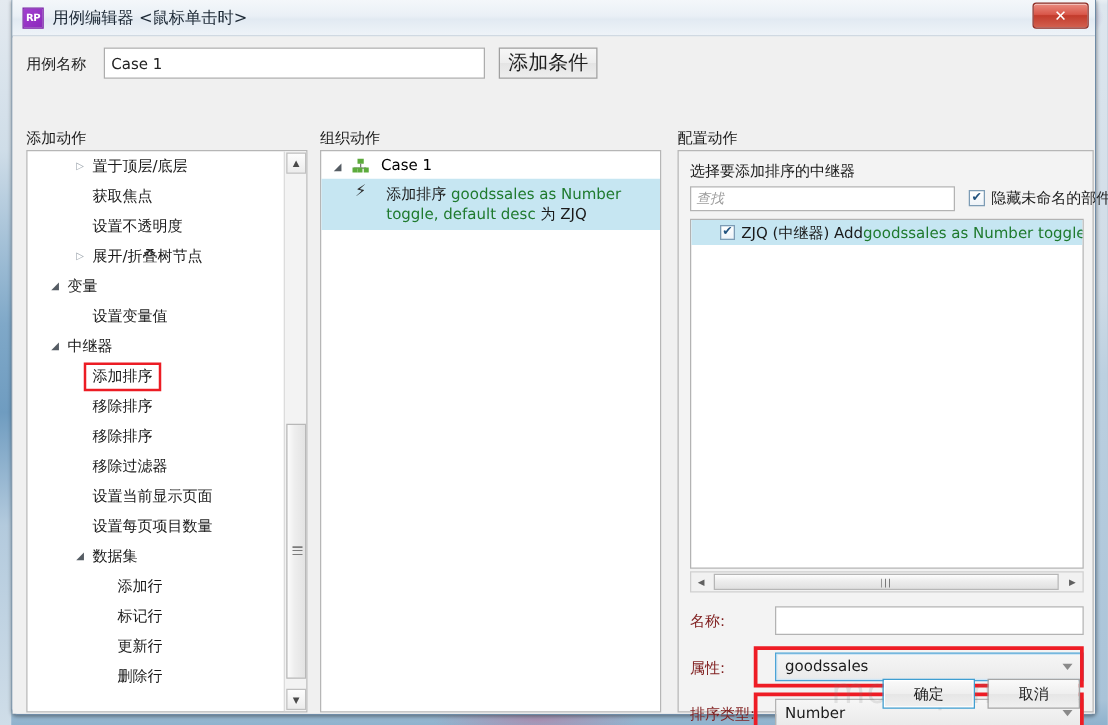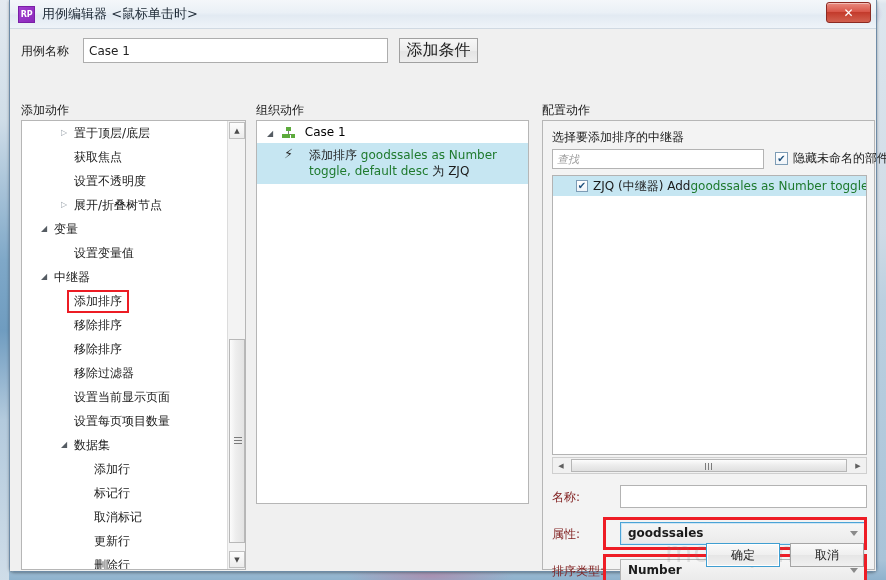--- a/index.html
+++ b/index.html
@@ -153,21 +153,21 @@
     border: 1px solid #b8b8b8; cursor: pointer;
   }
   #tree-thumb .grip {
     position: absolute; left: 4px; top: 50%; margin-top: -4px;
     width: 8px; height: 8px;
     background: repeating-linear-gradient(180deg,#7b7b7b 0 1px,transparent 1px 3px);
   }
 
   
   #org-panel {
-    position: absolute; left: 246px; top: 90px; width: 273px; height: 384px;
+    position: absolute; left: 246px; top: 90px; width: 273px; height: 450px;
     border: 1px solid #b6b6b6; background: #fff; overflow: hidden;
   }
   #org-root {
     height: 22px; line-height: 22px; padding-left: 10px;
     font-size: 12px; white-space: nowrap; cursor: pointer;
   }
   #org-root .arrow { color: #555c63; font-size: 8px; margin-right: 5px; }
   .sitemap-icon {
     display: inline-block; width: 13px; height: 11px;
     position: relative; vertical-align: -2px; margin-right: 6px;
@@ -263,21 +263,20 @@
   }
   .fctl {
     position: absolute; left: 68px; width: 247px; height: 23px;
     border: 1px solid #b3b3b3; background: #fff;
     font-size: 12px; color: #1b1b1b;
     padding-left: 7px; line-height: 21px;
   }
   .fctl.combo {
     background: linear-gradient(180deg,#f6f6f6 0%,#eaeaea 100%);
     cursor: pointer;
-    font-weight: bold;
   }
   .fctl .caret {
     position: absolute; right: 8px; top: 8px;
     width: 0; height: 0;
     border-left: 4px solid transparent; border-right: 4px solid transparent;
     border-top: 5px solid #8a8a8a;
   }
   #row-name  { top: 364px; }
   #row-prop  { top: 401px; }
   #row-sort  { top: 438px; }
@@ -346,21 +345,20 @@
           <div class="tnode lvl0"><span class="arrow open">◢</span><span class="tlabel">中继器</span></div>
           <div class="tnode lvl1 hl"><span class="tlabel">添加排序</span></div>
           <div class="tnode lvl1"><span class="tlabel">移除排序</span></div>
           <div class="tnode lvl1"><span class="tlabel">移除排序</span></div>
           <div class="tnode lvl1"><span class="tlabel">移除过滤器</span></div>
           <div class="tnode lvl1"><span class="tlabel">设置当前显示页面</span></div>
           <div class="tnode lvl1"><span class="tlabel">设置每页项目数量</span></div>
           <div class="tnode lvl1"><span class="arrow open">◢</span><span class="tlabel">数据集</span></div>
           <div class="tnode lvl2"><span class="tlabel">添加行</span></div>
           <div class="tnode lvl2"><span class="tlabel">标记行</span></div>
-          <div class="tnode lvl2"><span class="tlabel">取消标记</span></div>
           <div class="tnode lvl2"><span class="tlabel">更新行</span></div>
           <div class="tnode lvl2"><span class="tlabel">删除行</span></div>
         </div>
 
       <div id="tree-vsb">
         <div class="sb-btn up">▲</div>
         <div id="tree-thumb">
           <div class="grip"></div>
         </div>
         <div class="sb-btn dn">▼</div>

